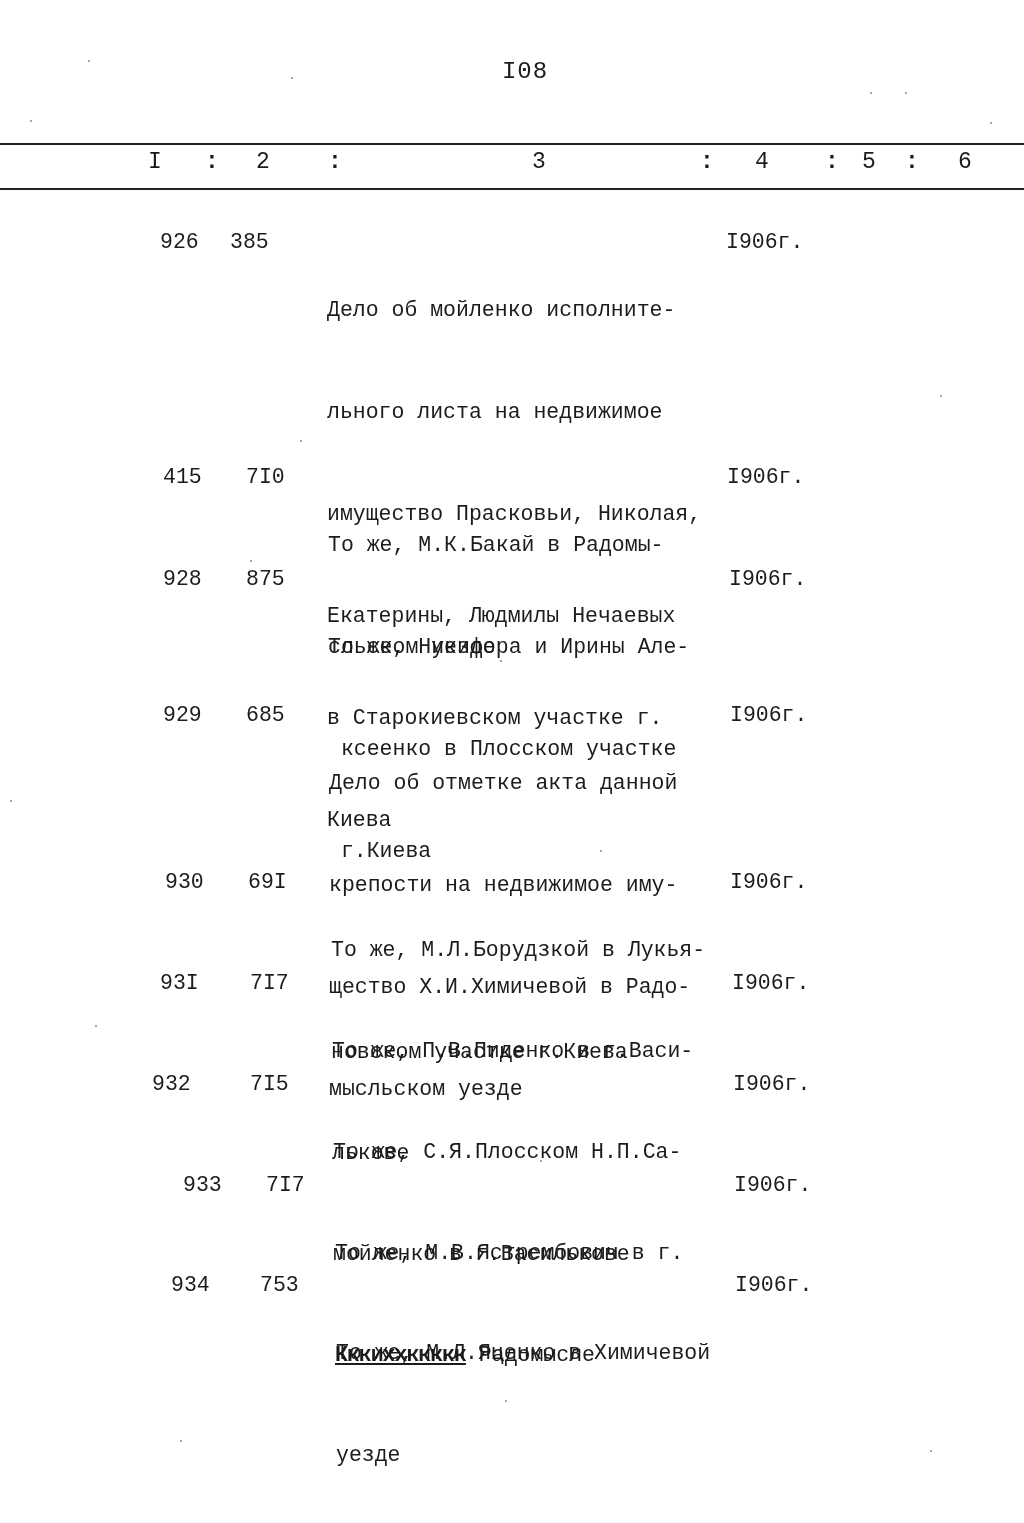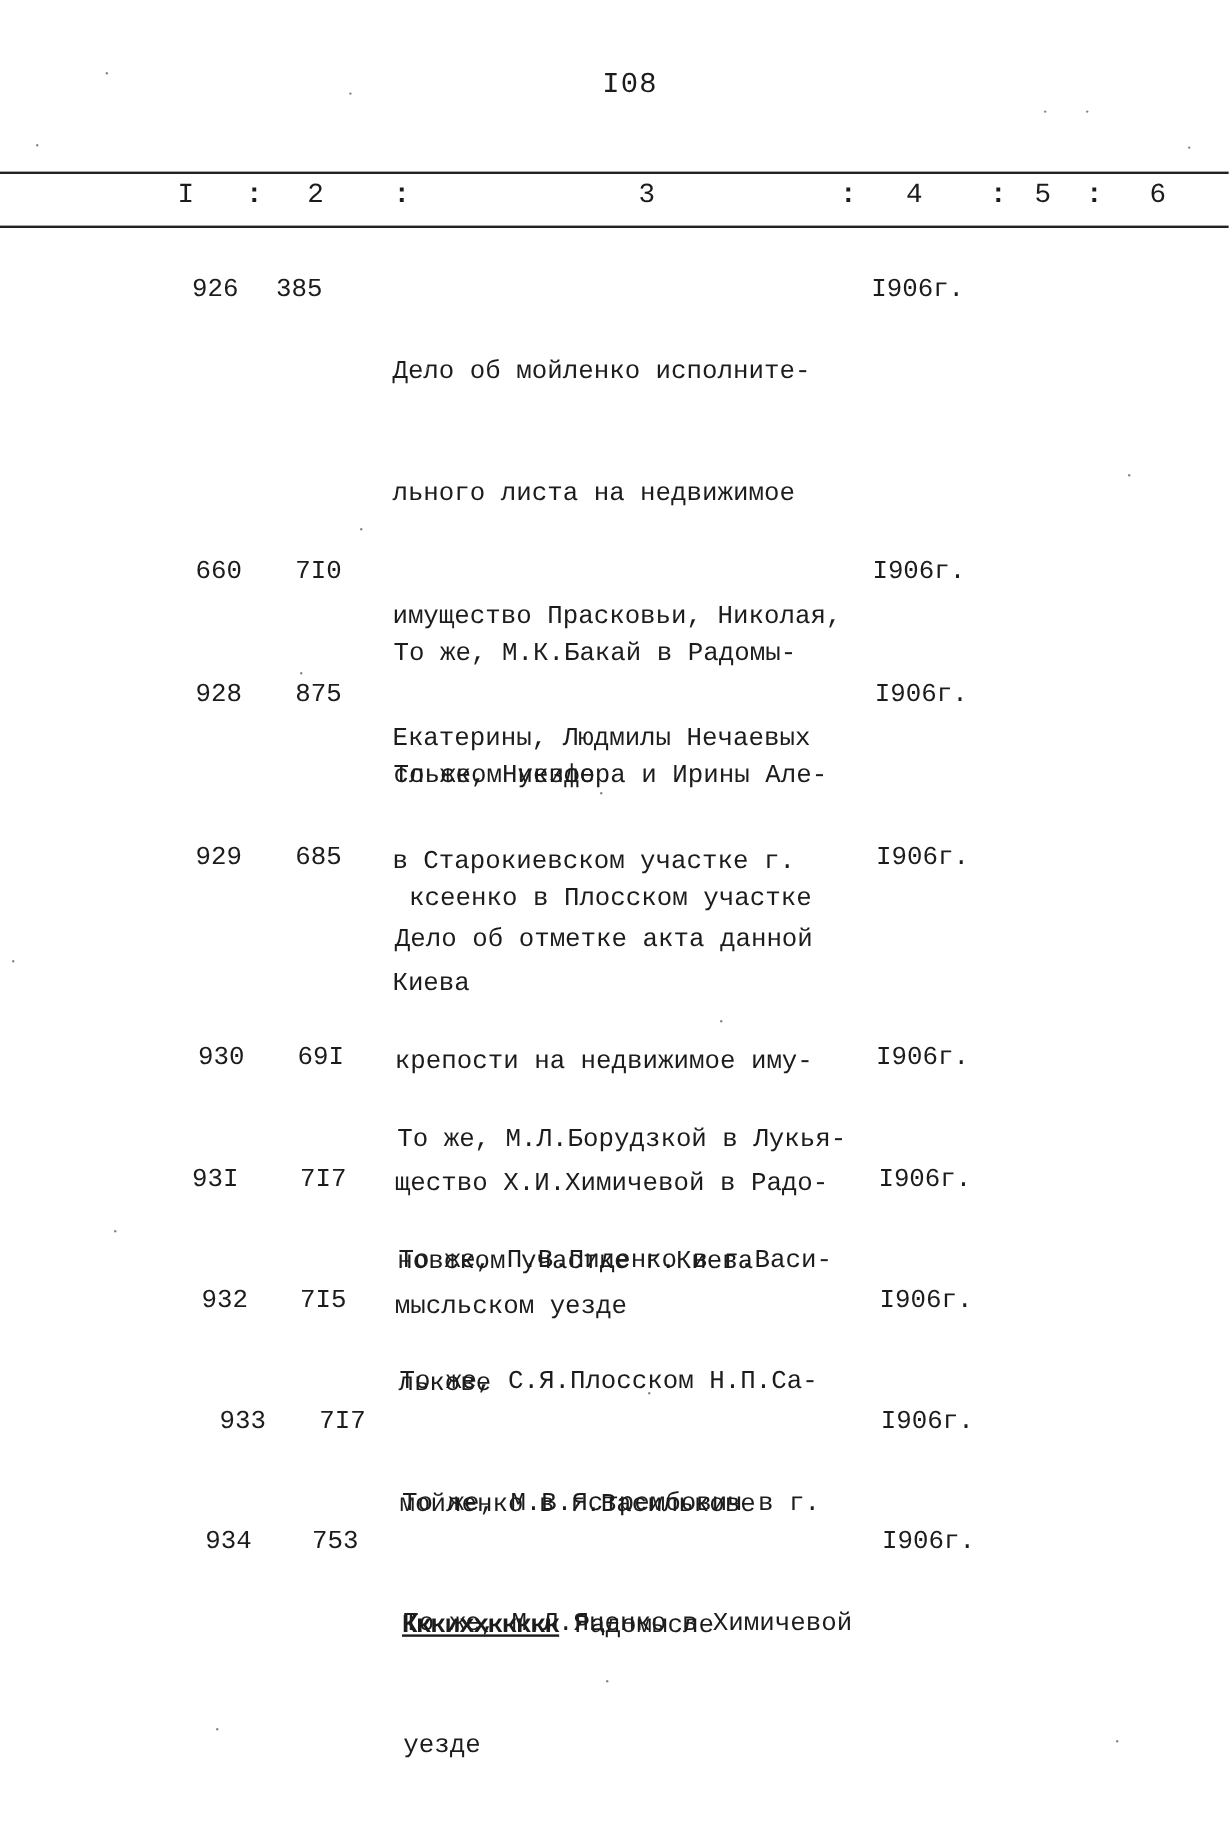--- a/index.html
+++ b/index.html
@@ -54,35 +54,36 @@
     <div>льного листа на недвижимое</div>
     <div>имущество Прасковьи, Николая,</div>
     <div>Екатерины, Людмилы Нечаевых</div>
     <div>в Старокиевском участке г.</div>
     <div>Киева</div>
   </div>
   <span class="date" style="left:726px">I906г.</span>
 </div>
 
 <div class="entry" style="top:460px">
-  <span class="num" style="left:163px">660</span>
+  <span class="num" style="left:163px">415</span>
   <span class="ref" style="left:246px">7I0</span>
   <div class="desc" style="left:328px">
     <div>То же, М.К.Бакай в Радомы-</div>
     <div>сльском уезде</div>
   </div>
   <span class="date" style="left:727px">I906г.</span>
 </div>
 
 <div class="entry" style="top:562px">
   <span class="num" style="left:163px">928</span>
   <span class="ref" style="left:246px">875</span>
   <div class="desc" style="left:328px">
     <div>То же, Никифора и Ирины Але-</div>
     <div> ксеенко в Плосском участке</div>
+    <div> г.Киева</div>
   </div>
   <span class="date" style="left:729px">I906г.</span>
 </div>
 
 <div class="entry" style="top:698px">
   <span class="num" style="left:163px">929</span>
   <span class="ref" style="left:246px">685</span>
   <div class="desc" style="left:329px">
     <div>Дело об отметке акта данной</div>
     <div>крепости на недвижимое иму-</div>
@@ -106,21 +107,21 @@
   <span class="num" style="left:160px">93I</span>
   <span class="ref" style="left:250px">7I7</span>
   <div class="desc" style="left:332px">
     <div>То же, П.В.Пиденко в г.Васи-</div>
     <div>льковe</div>
   </div>
   <span class="date" style="left:732px">I906г.</span>
 </div>
 
 <div class="entry" style="top:1067px">
-  <span class="num" style="left:168px">932</span>
+  <span class="num" style="left:152px">932</span>
   <span class="ref" style="left:250px">7I5</span>
   <div class="desc" style="left:333px">
     <div>То же, С.Я.Плосском Н.П.Са-</div>
     <div>мойленко в г.Василькове</div>
   </div>
   <span class="date" style="left:733px">I906г.</span>
 </div>
 
 <div class="entry" style="top:1168px">
   <span class="num" style="left:183px">933</span>

